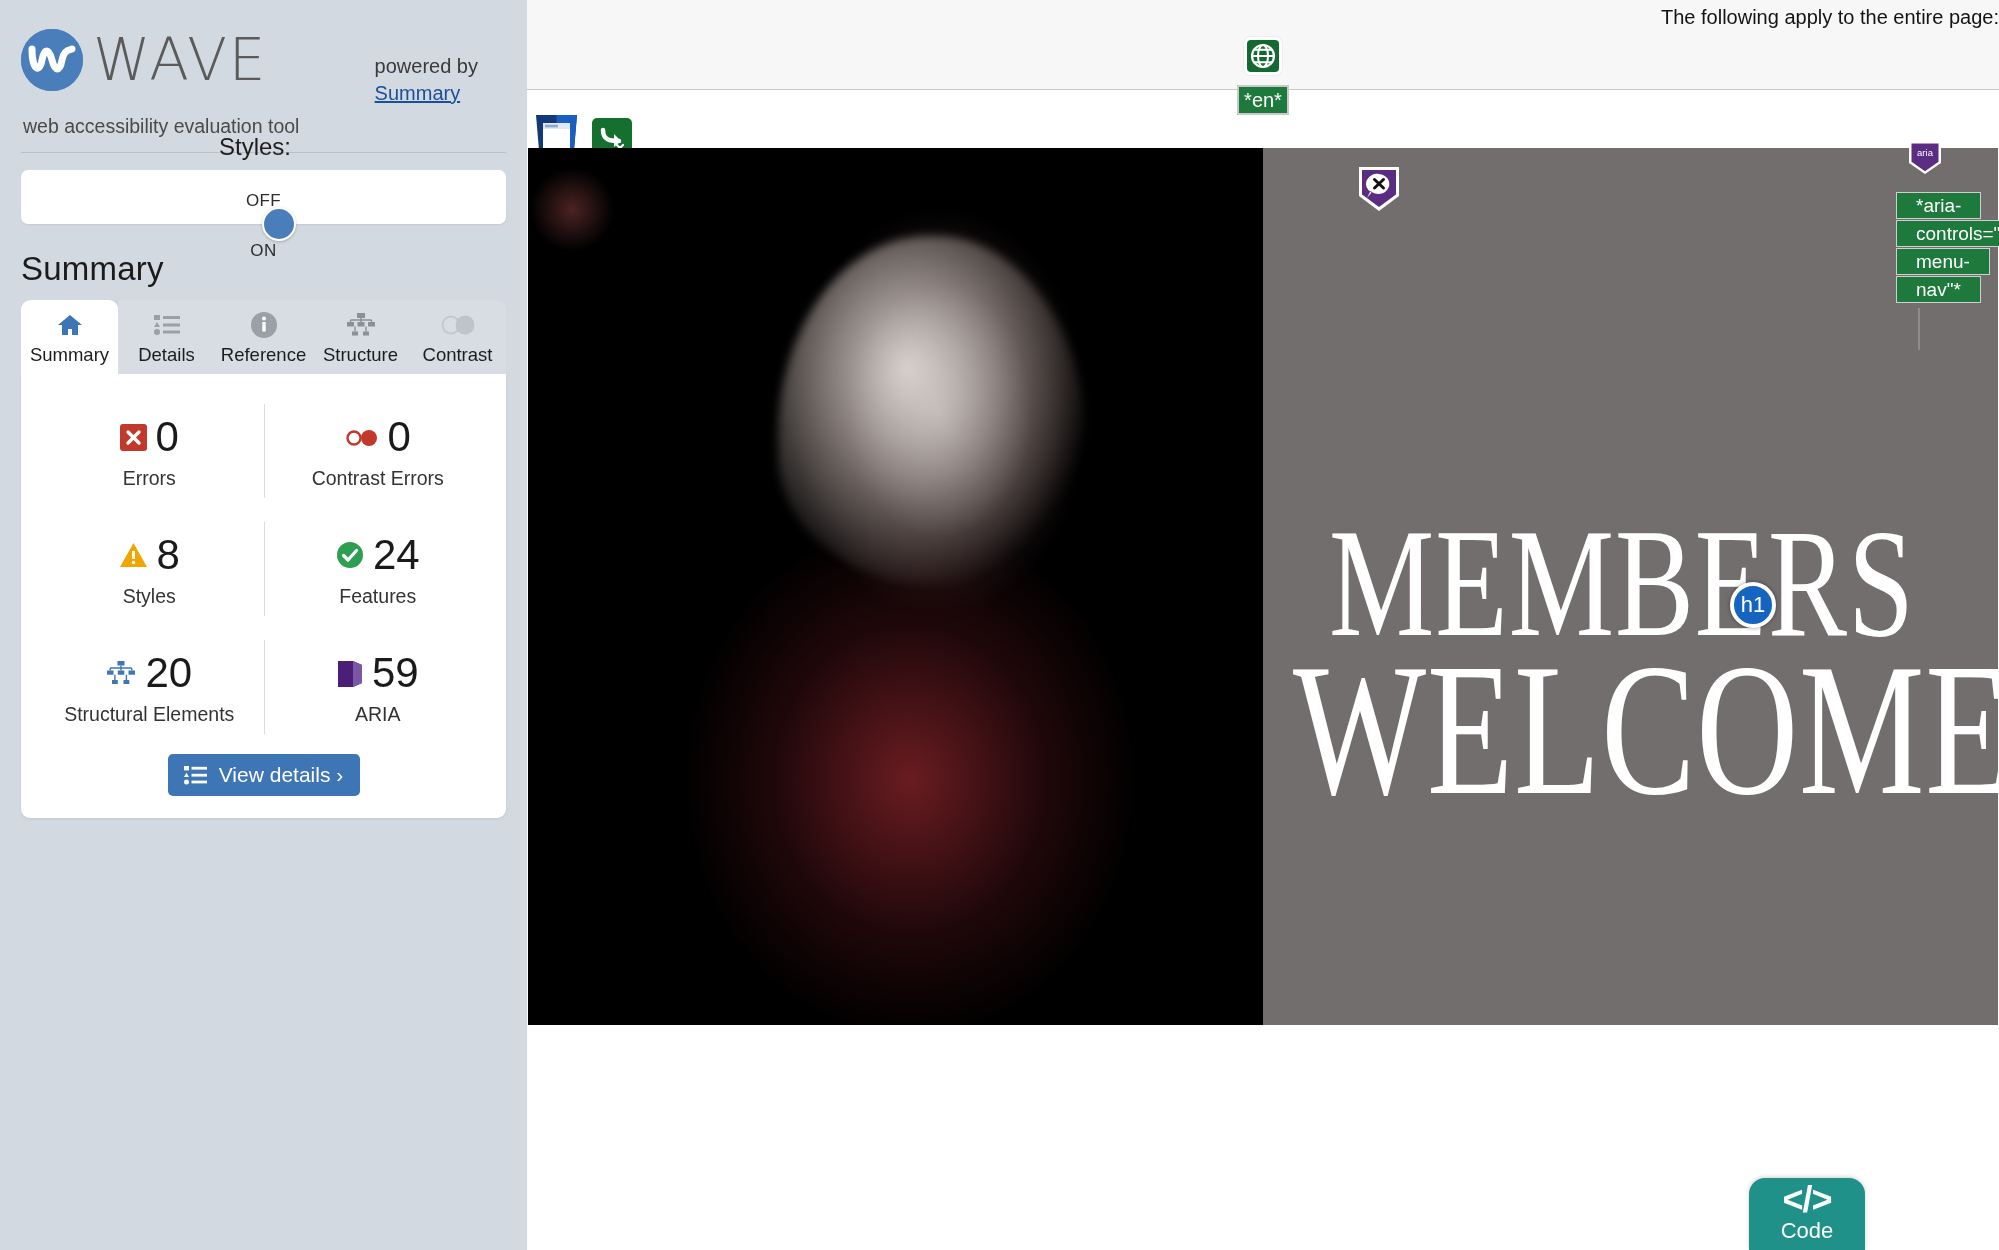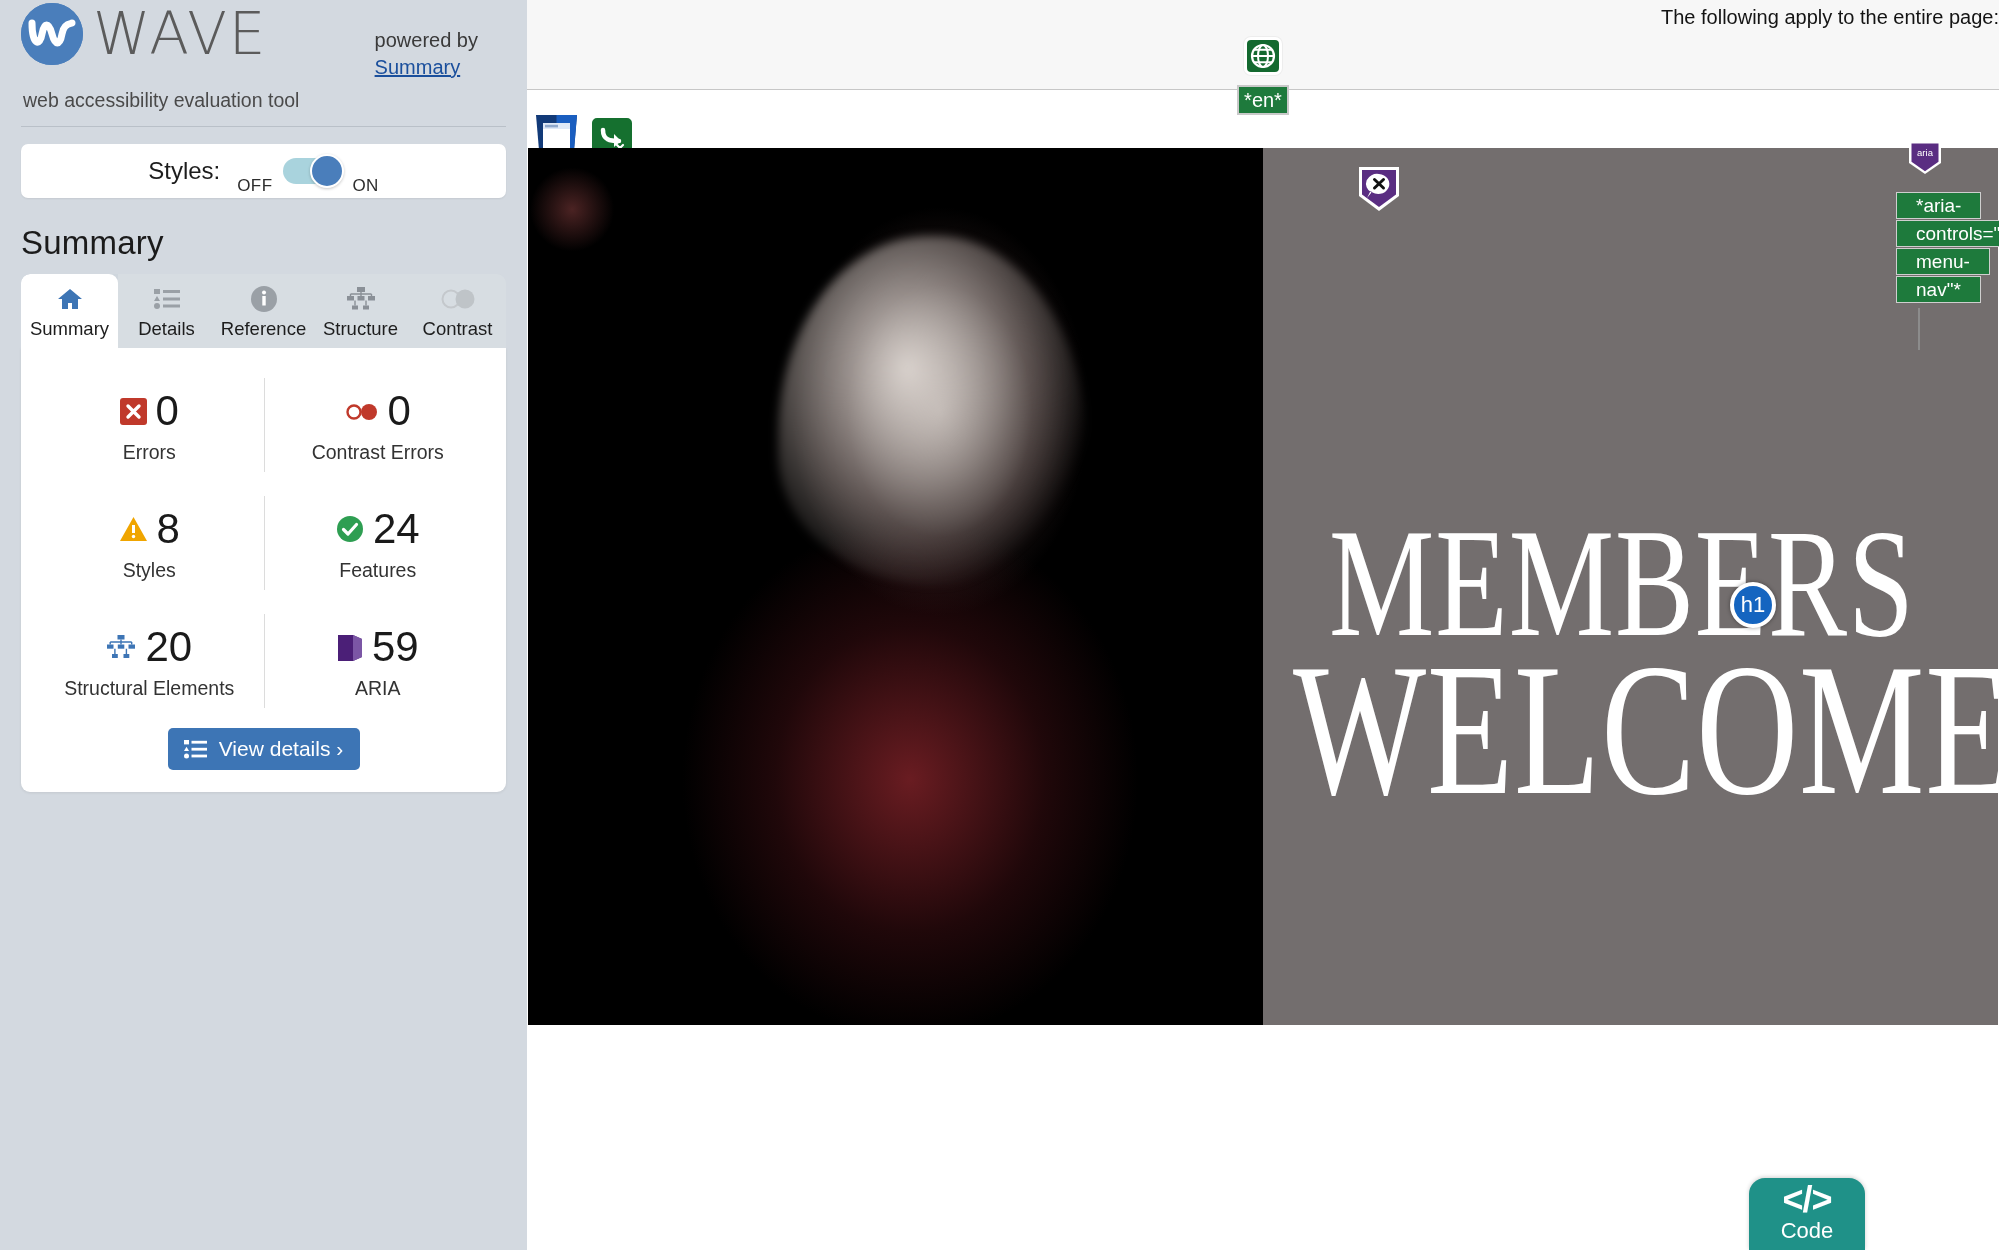--- a/index.html
+++ b/index.html
@@ -12,21 +12,21 @@
   .app { position: relative; width: 1999px; height: 1250px; display: flex; }
 
   
   .sidebar {
     width: 527px; height: 1250px;
     background: #d3d9e0;
     padding: 0 21px;
     position: relative;
     flex: none;
   }
-  .brand-row { display: flex; align-items: flex-start; padding-top: 3px; }
+  .brand-row { display: flex; align-items: flex-start; padding-top: 29px; }
   .logo-mark {
     width: 62px; height: 62px; border-radius: 50%;
     background: #4a7ebb; flex: none; position: relative;
     margin-right: 10px;
   }
   .logo-mark svg { position: absolute; left: 0; top: 0; }
   .wordmark {
     font-size: 58px; color: #5b5b5b; letter-spacing: 2px;
     font-weight: 300; line-height: 62px;
     font-family: "DejaVu Sans", sans-serif;
@@ -38,20 +38,21 @@
   .powered a { color: #1a4f9c; text-decoration: underline; }
   .tagline {
     font-size: 19.5px; color: #4a4a4a; margin-top: 8px; padding-left: 2px;
   }
   .divider-line { height: 1px; background: #b9c0c8; margin: 14px 0 0 0; }
 
   .styles-card {
     background: #fff; border-radius: 7px; margin-top: 17px;
     height: 54px; display: flex; align-items: center; justify-content: center;
     box-shadow: 0 1px 2px rgba(0,0,0,.07);
+    flex-direction: column;
   }
   .styles-label { font-size: 24px; color: #1d1d1d; margin-right: 17px; }
   .sw-off, .sw-on { font-size: 17px; color: #2d2d2d; letter-spacing: .4px; margin-top: 30px; }
   .toggle {
     width: 58px; height: 26px; border-radius: 13px; background: #a9d3dd;
     margin: 0 11px; position: relative;
   }
   .toggle .knob {
     position: absolute; right: -3px; top: -4px;
     width: 34px; height: 34px; border-radius: 50%;

